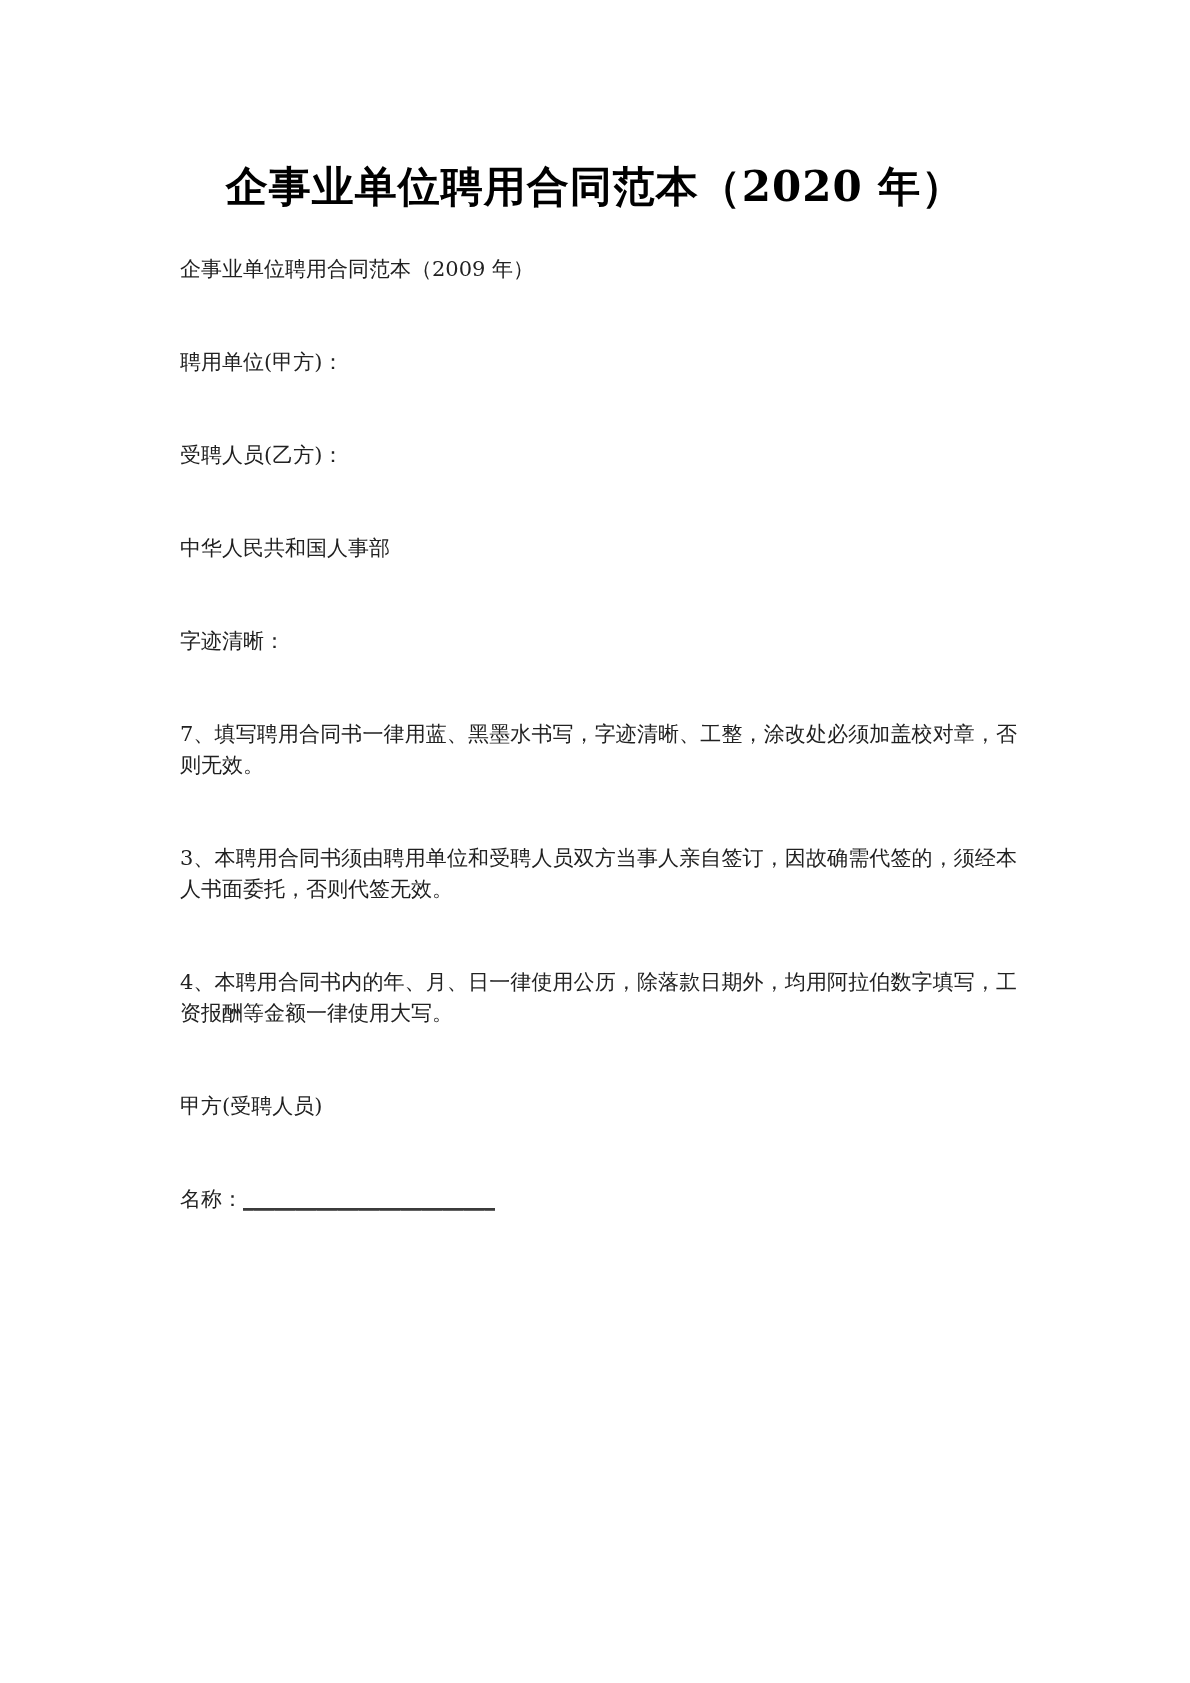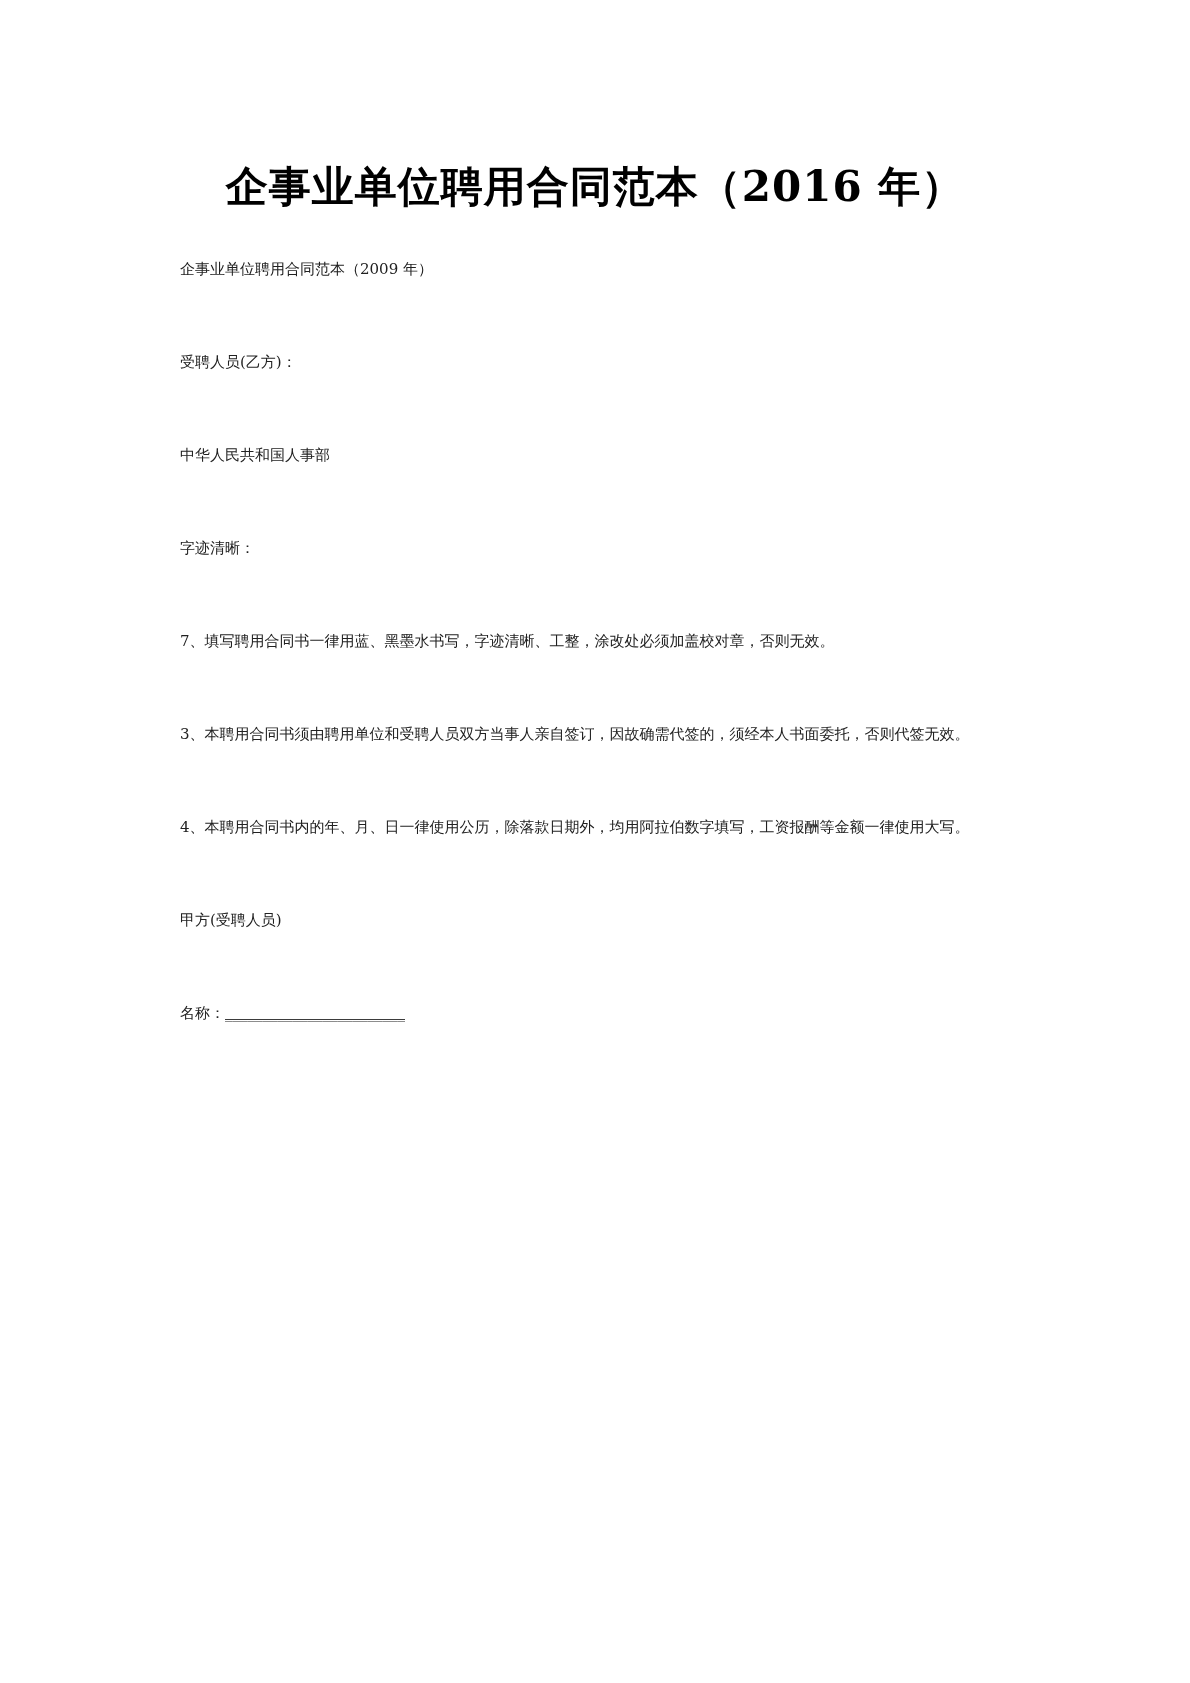--- a/index.html
+++ b/index.html
@@ -28,21 +28,21 @@
     color: #000000;
     letter-spacing: 1px;
     white-space: nowrap;
   }
   .content {
     margin: 36px 157px 0 180px; 
   }
   .content p {
     margin: 0 16px 62px 0;
     padding: 0;
-    font-size: 15px;
+    font-size: 21px;
     line-height: 31px;
     color: #212121;
     text-align: justify;
     text-justify: inter-ideograph;
   }
   .blank {
     white-space: nowrap;
     letter-spacing: 0;
     text-decoration: underline;
   }
@@ -54,26 +54,27 @@
   }
   .gap {
     margin-left: 11px;
   }
 </style>
 </head>
 <body>
 
 <div class="page">
 
-  <h1 class="doc-title">企事业单位聘用合同范本（2016 年）</h1>
+  <h1 class="doc-title">企事业单位聘用合同范本（2020 年）</h1>
 
   <div class="content">
 
     <p>企事业单位聘用合同范本（2009 年）</p>
 
+    <p>聘用单位(甲方)：</p>
 
     <p>受聘人员(乙方)：</p>
 
     <p>中华人民共和国人事部</p>
 
     <p>字迹清晰：</p>
 
 
     <p>7、填写聘用合同书一律用蓝、黑墨水书写，字迹清晰、工整，涂改处必须加盖校对章，否则无效。</p>
 

